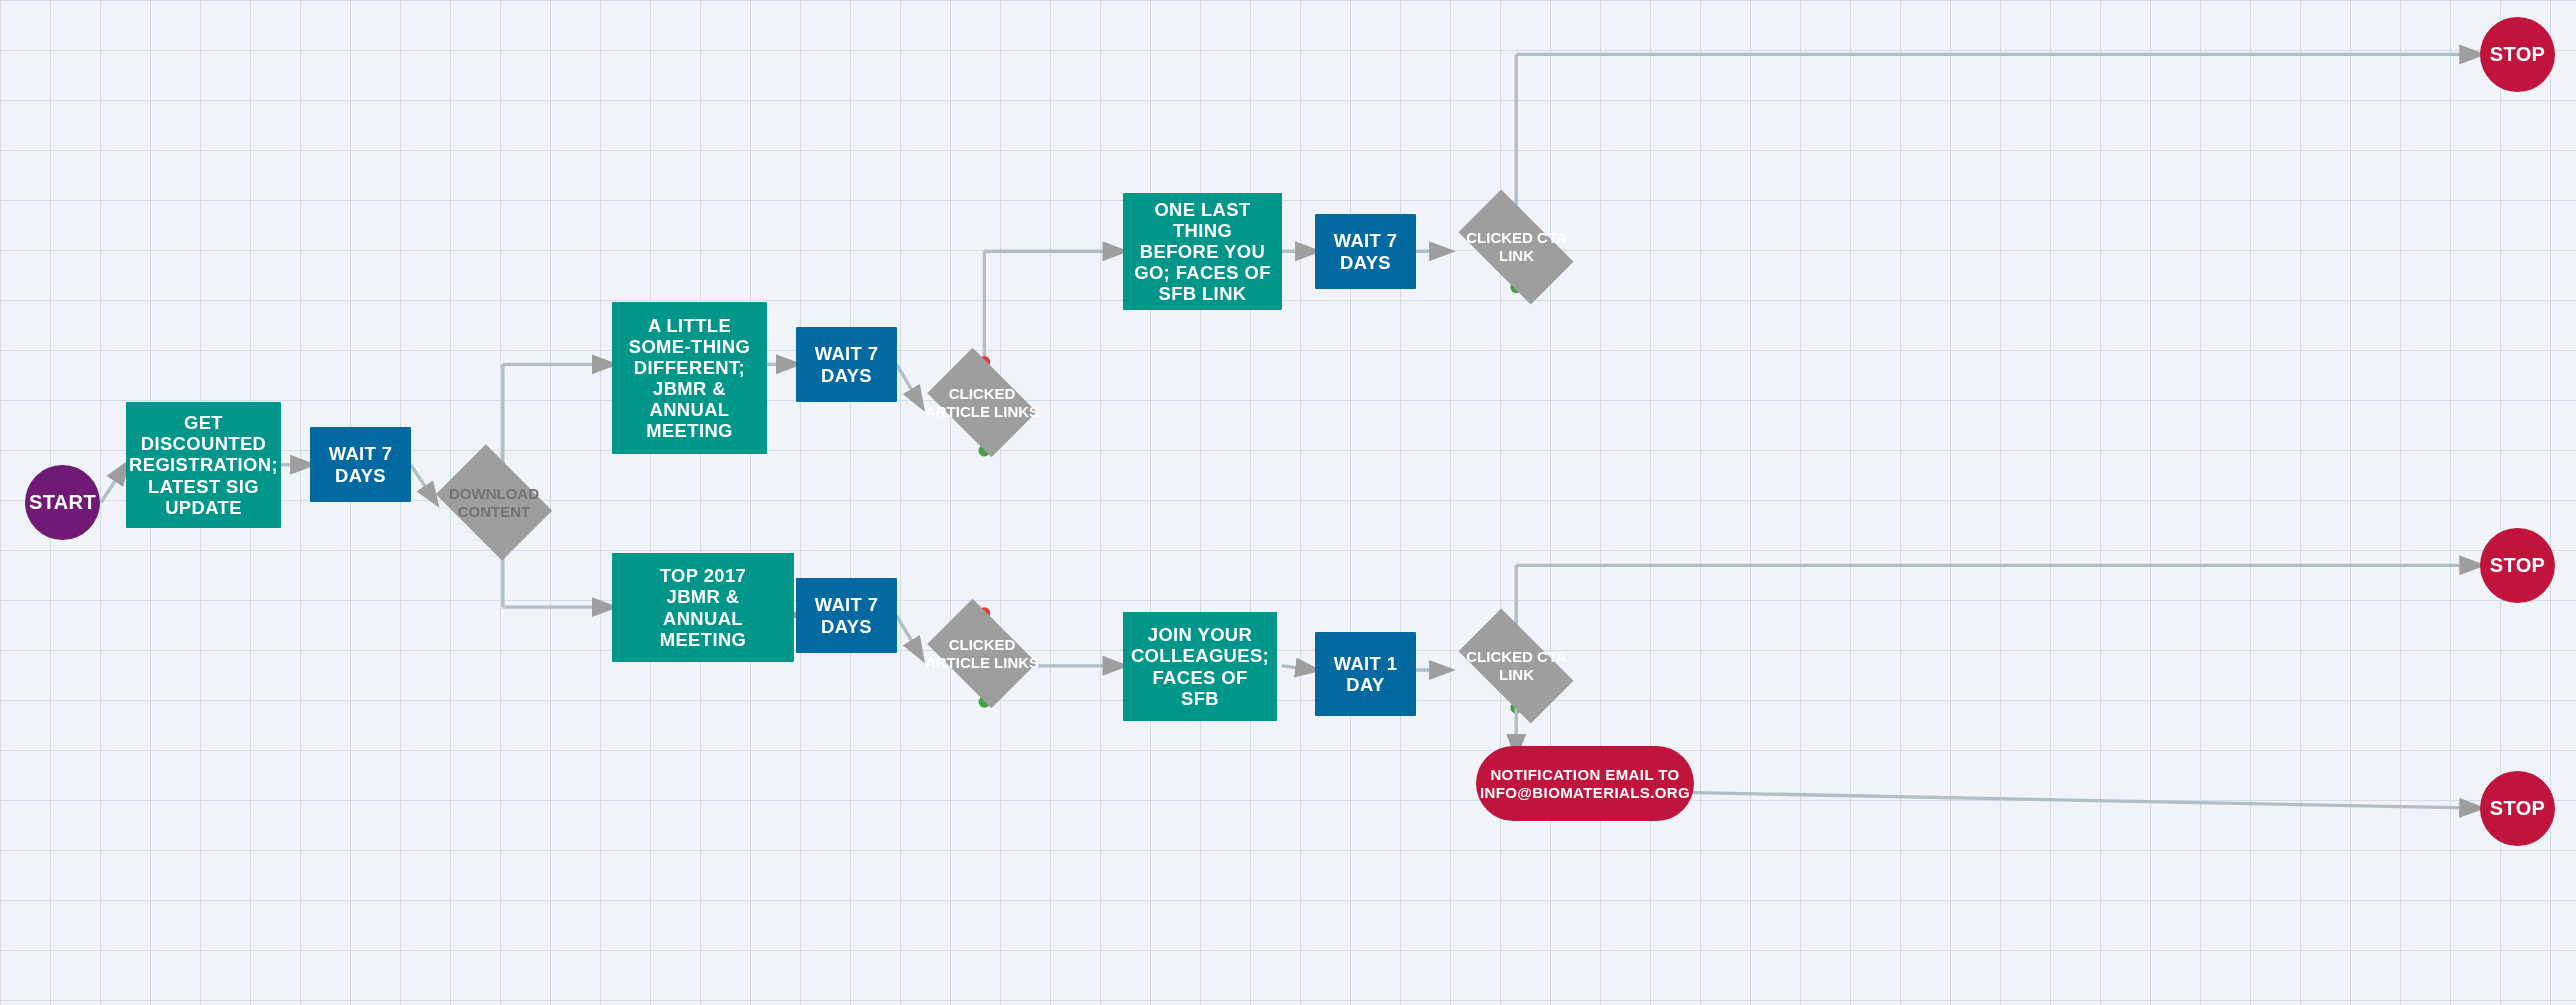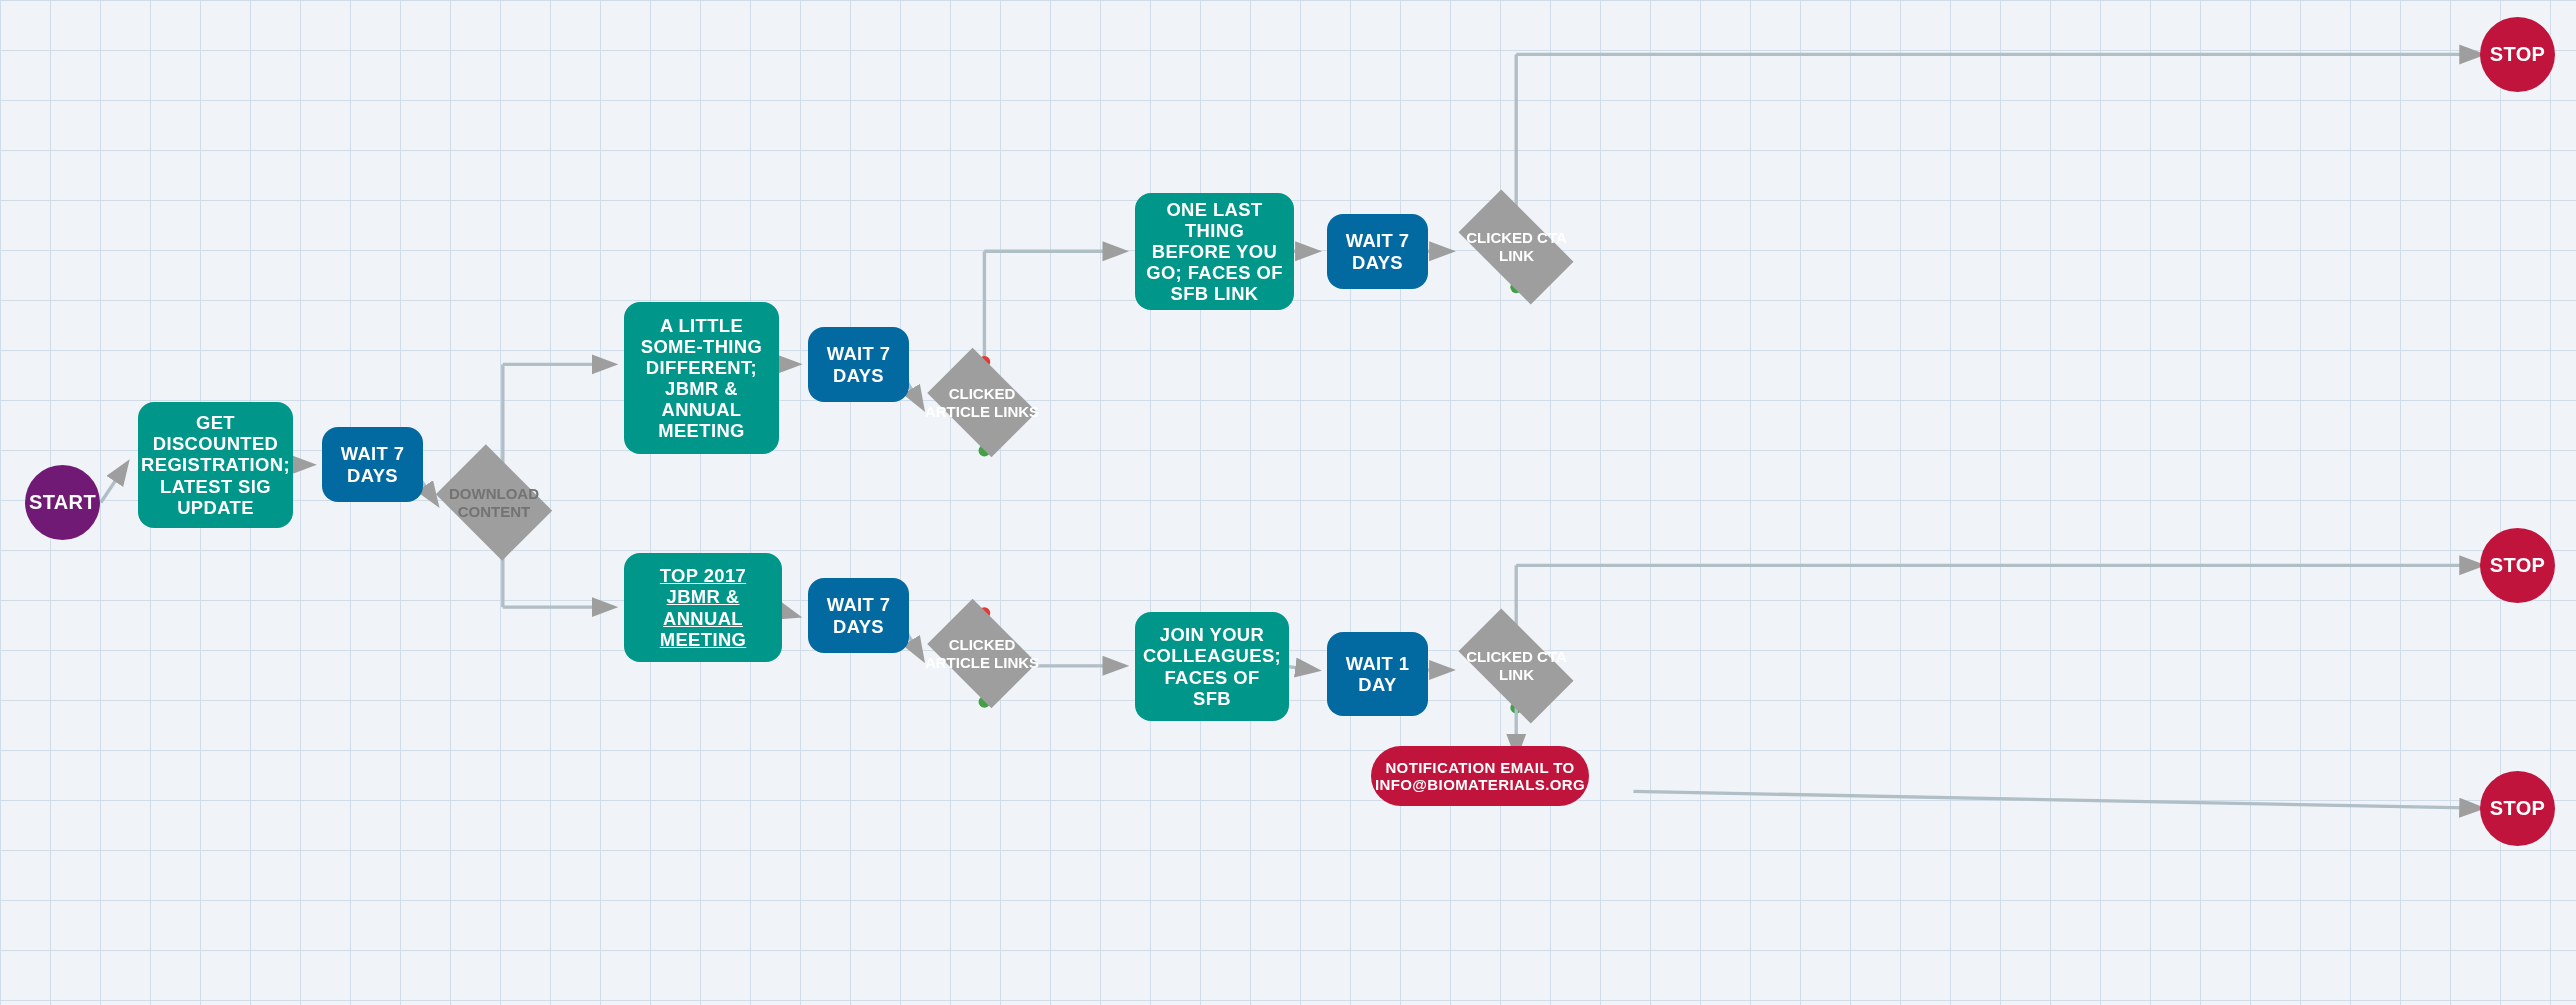--- a/index.html
+++ b/index.html
@@ -54,23 +54,22 @@
       height: 75px;
     }
     .node-circle.stop {
       background: #c0143c;
       width: 75px;
       height: 75px;
       text-align: right;
     }
     
     .node-rect {
-      border-radius: 16px;
+      border-radius: 1px;
       color: white;
-      margin-left: 12px;
     }
     .node-rect.teal {
       background: #00968a;
     }
     .node-rect.blue {
       background: #0369a1;
     }
     
     .connector-svg {
       position: absolute;
@@ -191,21 +190,21 @@
 
     <div class="node node-rect blue" style="left:796px; top:327px; width:101px; height:75px;">
       <span>WAIT 7 DAYS</span>
     </div>
 
     <div style="position:absolute; left:913px; top:352px; width:138px; height:101px;">
       <div style="position:absolute; left:5.9px; top:5.9px; width:126px; height:89px; background:#9e9e9e; transform:rotate(45deg) scale(0.72); transform-origin:center center;"></div>
       <div style="position:absolute; left:0; top:0; width:138px; height:101px; display:flex; align-items:center; justify-content:center; text-align:center; color:white; font-weight:900; font-size:15px; text-transform:uppercase; line-height:1.2; padding:8.4px;">CLICKED ARTICLE LINKS</div>
     </div>
 
-    <div class="node node-rect teal" style="left:612px; top:553px; width:158px; height:109px; padding:23px;text-decoration:underline;">
+    <div class="node node-rect teal" style="left:612px; top:553px; width:182px; height:109px; padding:23px;">
       <span>TOP 2017 JBMR &amp; ANNUAL MEETING</span>
     </div>
 
     <div class="node node-rect blue" style="left:796px; top:578px; width:101px; height:75px;">
       <span>WAIT 7 DAYS</span>
     </div>
 
     <div style="position:absolute; left:913px; top:603px; width:138px; height:101px;">
       <div style="position:absolute; left:5.9px; top:5.9px; width:126px; height:89px; background:#9e9e9e; transform:rotate(45deg) scale(0.72); transform-origin:center center;"></div>
       <div style="position:absolute; left:0; top:0; width:138px; height:101px; display:flex; align-items:center; justify-content:center; text-align:center; color:white; font-weight:900; font-size:15px; text-transform:uppercase; line-height:1.2; padding:8.4px;">CLICKED ARTICLE LINKS</div>
@@ -230,21 +229,21 @@
 
     <div class="node node-rect blue" style="left:1315px; top:632px; width:101px; height:84px;">
       <span>WAIT 1 DAY</span>
     </div>
 
     <div style="position:absolute; left:1441px; top:620px; width:151px; height:92px;">
       <div style="position:absolute; left:4.2px; top:4.2px; width:142px; height:84px; background:#9e9e9e; transform:rotate(45deg) scale(0.72); transform-origin:center center;"></div>
       <div style="position:absolute; left:0; top:0; width:151px; height:92px; display:flex; align-items:center; justify-content:center; text-align:center; color:white; font-weight:900; font-size:15px; text-transform:uppercase; line-height:1.2; padding:8.4px;">CLICKED CTA LINK</div>
     </div>
 
-    <div class="node node-circle" style="left:1371px; top:746px; width:218px; height:60px; border-radius:38px; background:#c0143c; padding:6.7px;justify-content:center;">
+    <div class="node node-circle" style="left:1476px; top:746px; width:218px; height:75px; border-radius:38px; background:#c0143c; padding:6.7px;justify-content:center;">
       <span style="font-size:15px;">NOTIFICATION EMAIL TO INFO@BIOMATERIALS.ORG</span>
     </div>
 
     <div class="node node-circle stop" style="left:2480px; top:17px; width:75px; height:75px;">
       <span>STOP</span>
     </div>
 
     <div class="node node-circle stop" style="left:2480px; top:528px; width:75px; height:75px;">
       <span>STOP</span>
     </div>

